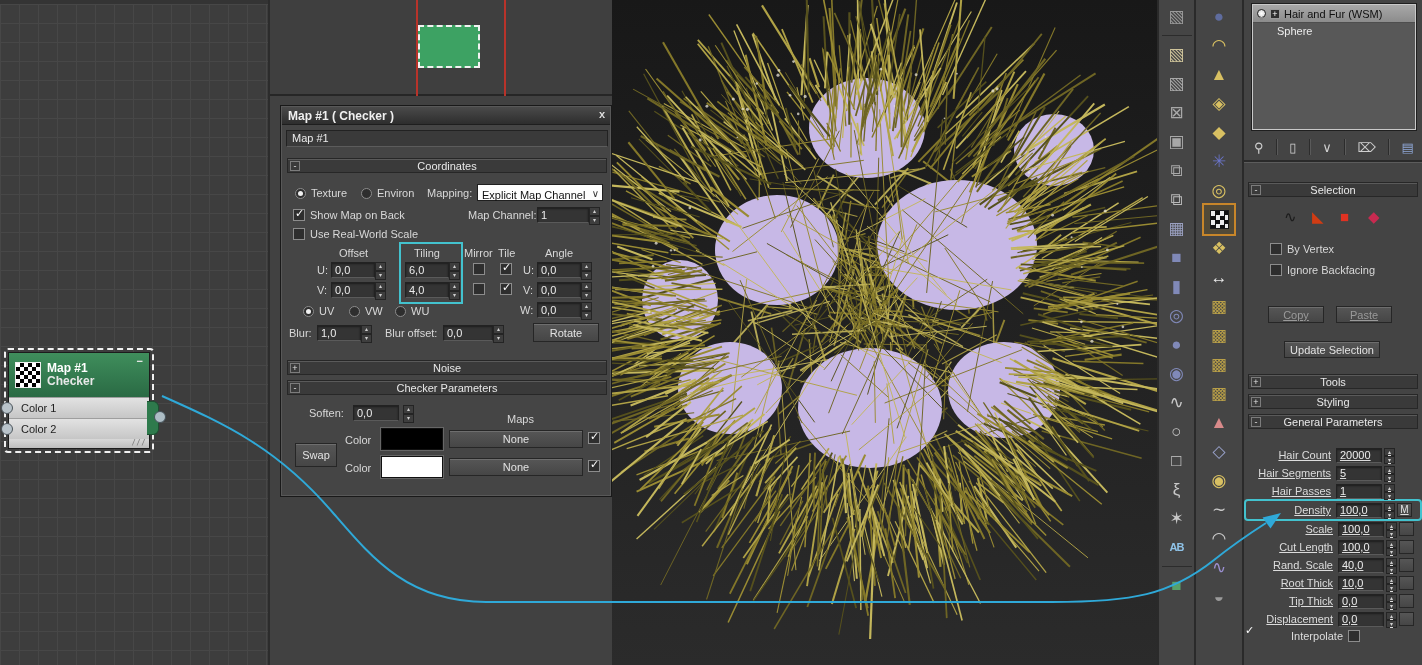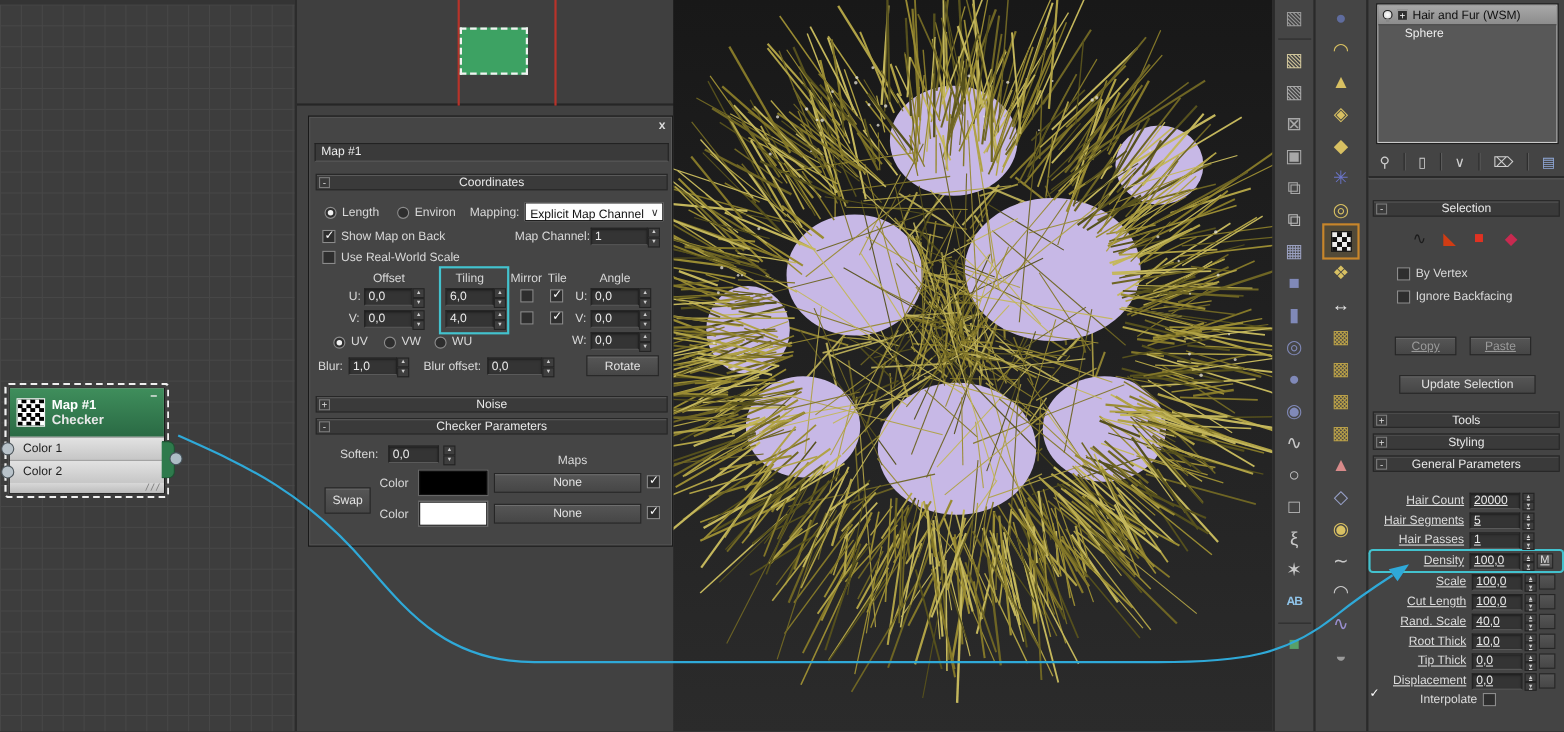--- a/index.html
+++ b/index.html
@@ -191,30 +191,31 @@
   </div>
 
   <div class="abs side-panel">
     <div class="navigator">
       <div class="nav-red-line" style="left:146px"></div>
       <div class="nav-red-line" style="left:234px"></div>
       <div class="nav-node"></div>
     </div>
 
     <div class="dialog">
+      <div class="dlg-title">Map #1  ( Checker )</div>
       <div class="dlg-close">x</div>
       <div class="dlg-name">Map #1</div>
 
       <div class="roll" style="left:6px; top:52px; width:320px">
         <span class="pm">-</span>
         <span>Coordinates</span>
       </div>
 
       <span class="rd sel" style="left:14px; top:82px"></span>
-      <span class="lbl" style="left:30px; top:81px">Length</span>
+      <span class="lbl" style="left:30px; top:81px">Texture</span>
       <span class="rd" style="left:80px; top:82px"></span>
       <span class="lbl" style="left:96px; top:81px">Environ</span>
       <span class="lbl" style="left:146px; top:81px">Mapping:</span>
       <div class="dd" style="left:196px; top:78px; width:126px">
         <span>Explicit Map Channel</span>
         <span class="chev">∨</span>
       </div>
 
       <span class="cb checked" style="left:12px; top:103px"></span>
       <span class="lbl" style="left:29px; top:103px">Show Map on Back</span>
@@ -1695,21 +1696,21 @@
     </div>
     <div id="sel-icons"></div>
 
     <span class="cb" style="left:26px; top:243px"></span>
     <span class="lbl" style="left:43px; top:243px">By Vertex</span>
     <span class="cb" style="left:26px; top:264px"></span>
     <span class="lbl" style="left:43px; top:264px">Ignore Backfacing</span>
 
     <div class="btn dim" style="left:24px; top:306px; width:56px; height:17px; line-height:16px">Copy</div>
     <div class="btn dim" style="left:92px; top:306px; width:56px; height:17px; line-height:16px">Paste</div>
-    <div class="btn" style="left:28px; top:341px; width:124px; height:17px; line-height:16px">Update Selection</div>
+    <div class="btn" style="left:40px; top:341px; width:96px; height:17px; line-height:16px">Update Selection</div>
 
     <div class="roll" style="left:4px; top:374px; width:170px">
       <span class="pm">+</span>
       <span>Tools</span>
     </div>
     <div class="roll" style="left:4px; top:394px; width:170px">
       <span class="pm">+</span>
       <span>Styling</span>
     </div>
     <div class="roll" style="left:4px; top:414px; width:170px">

